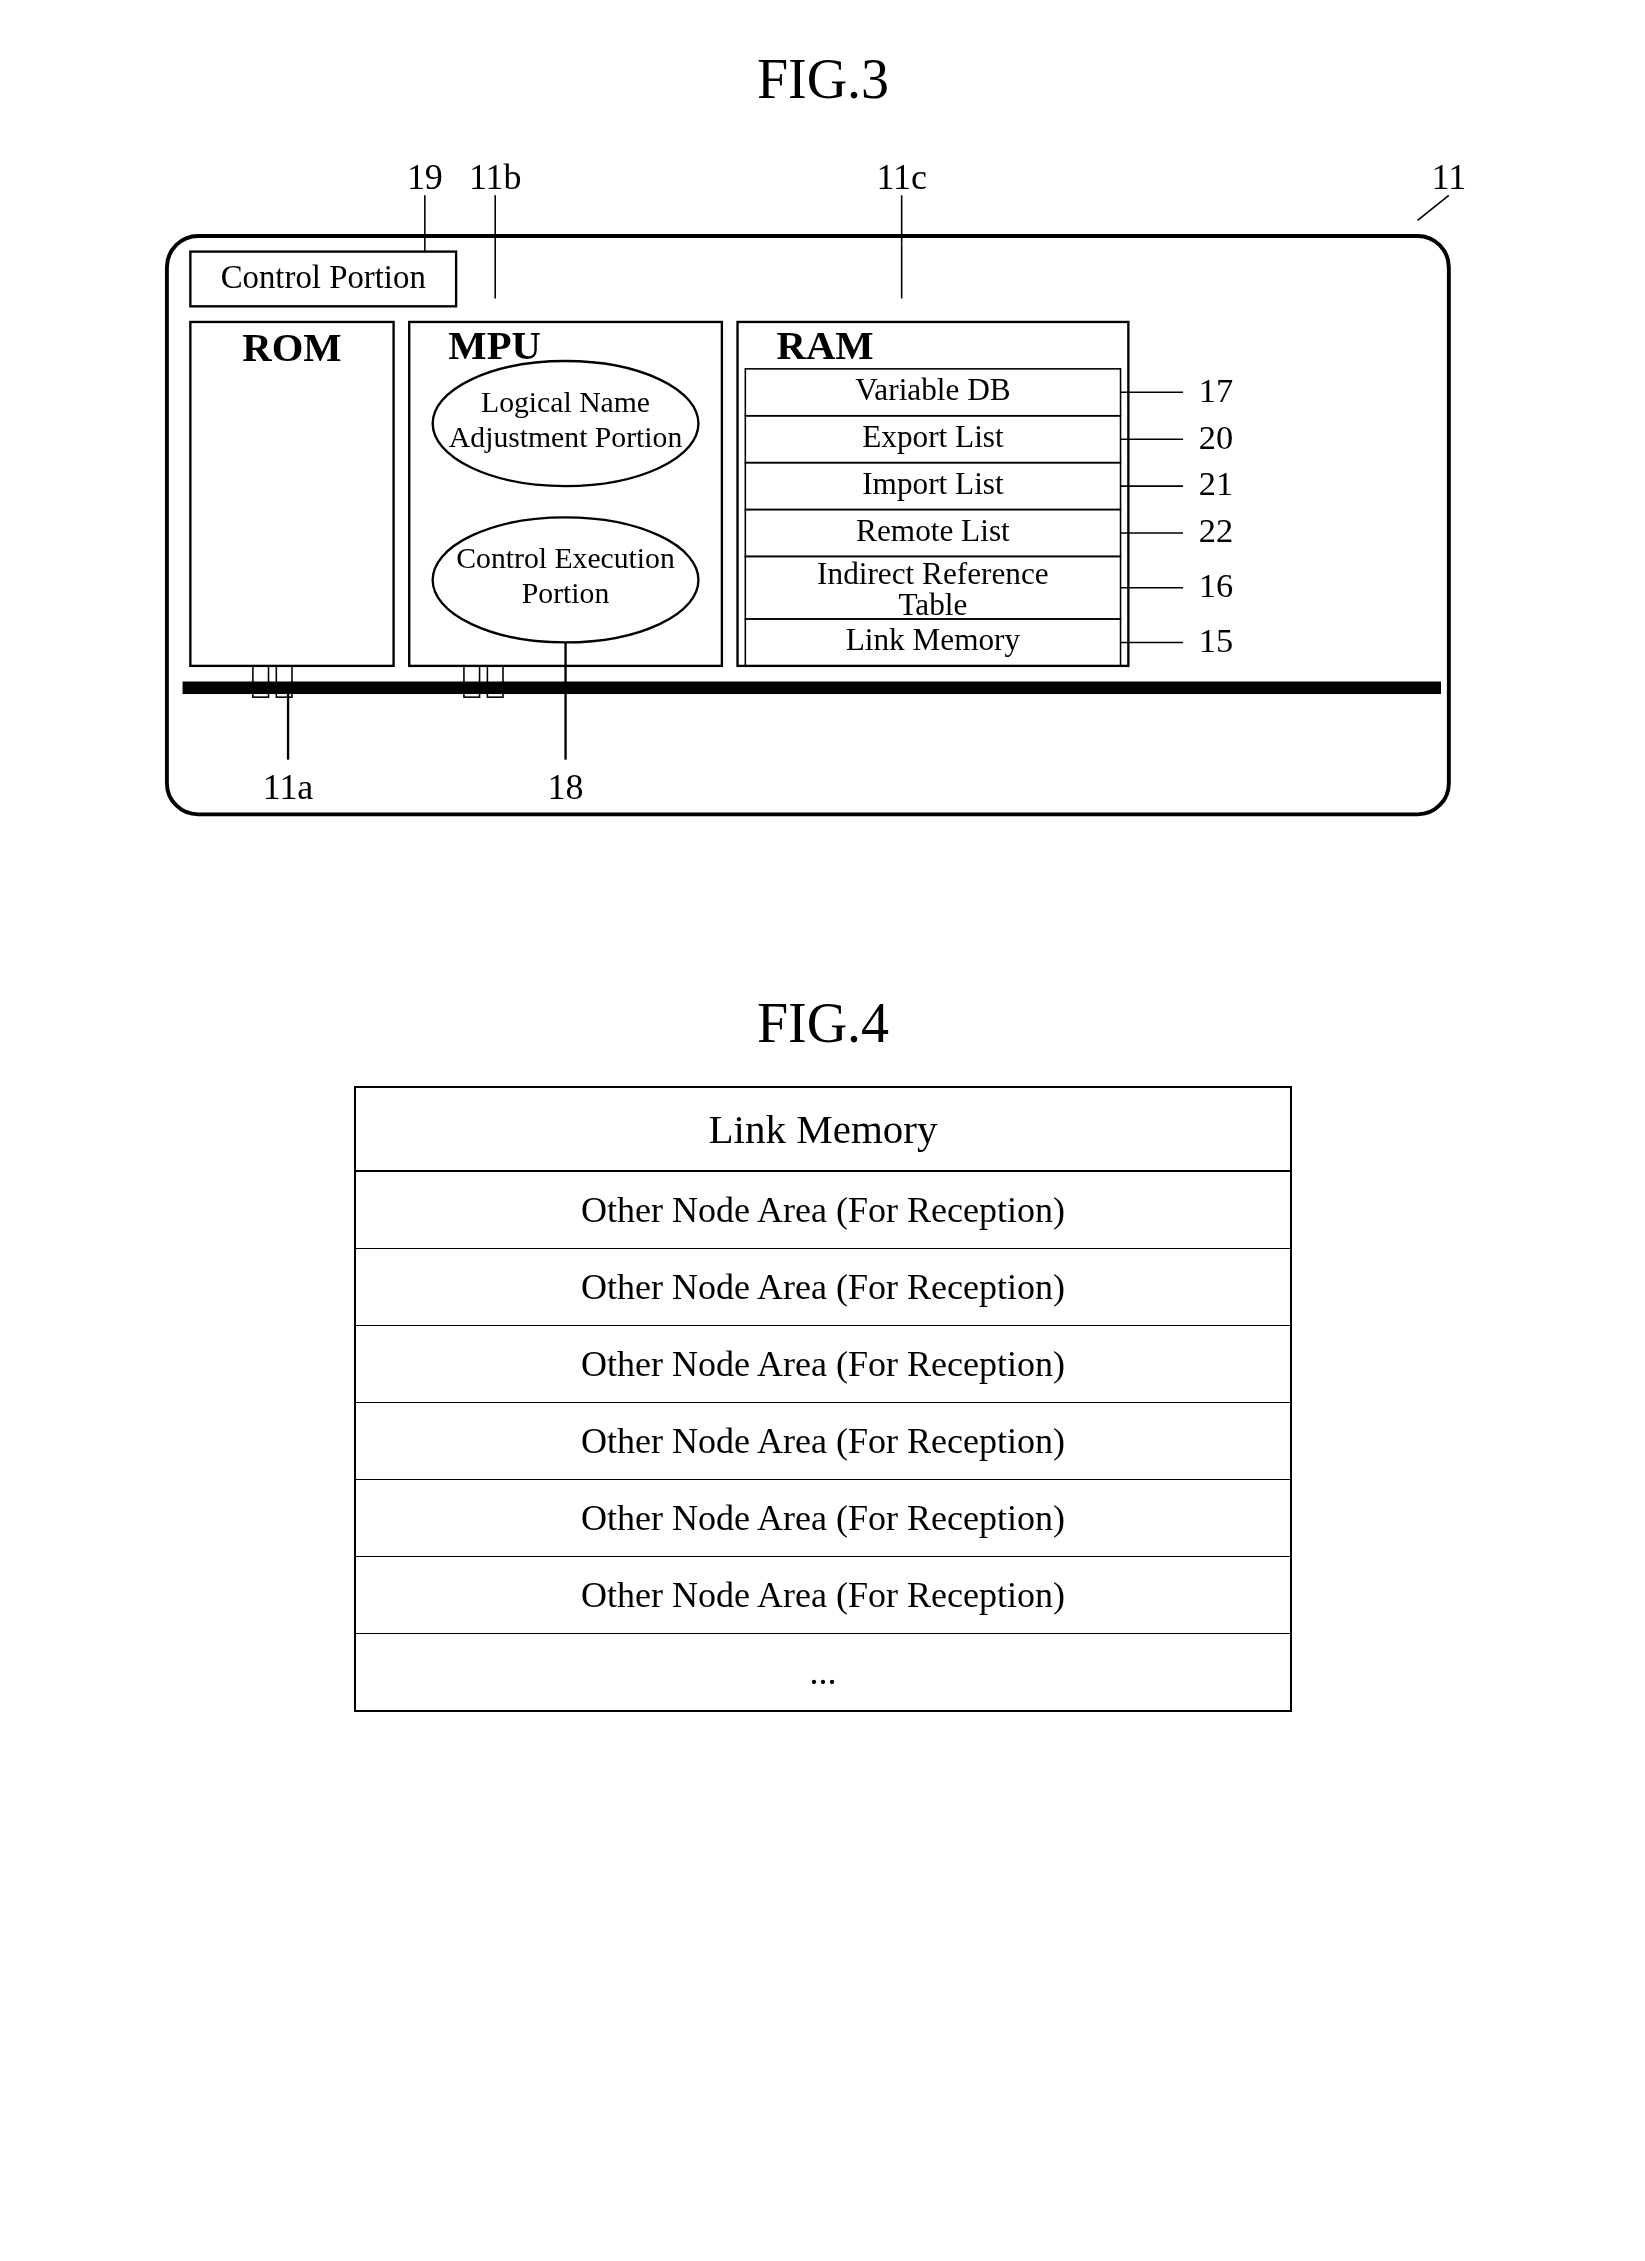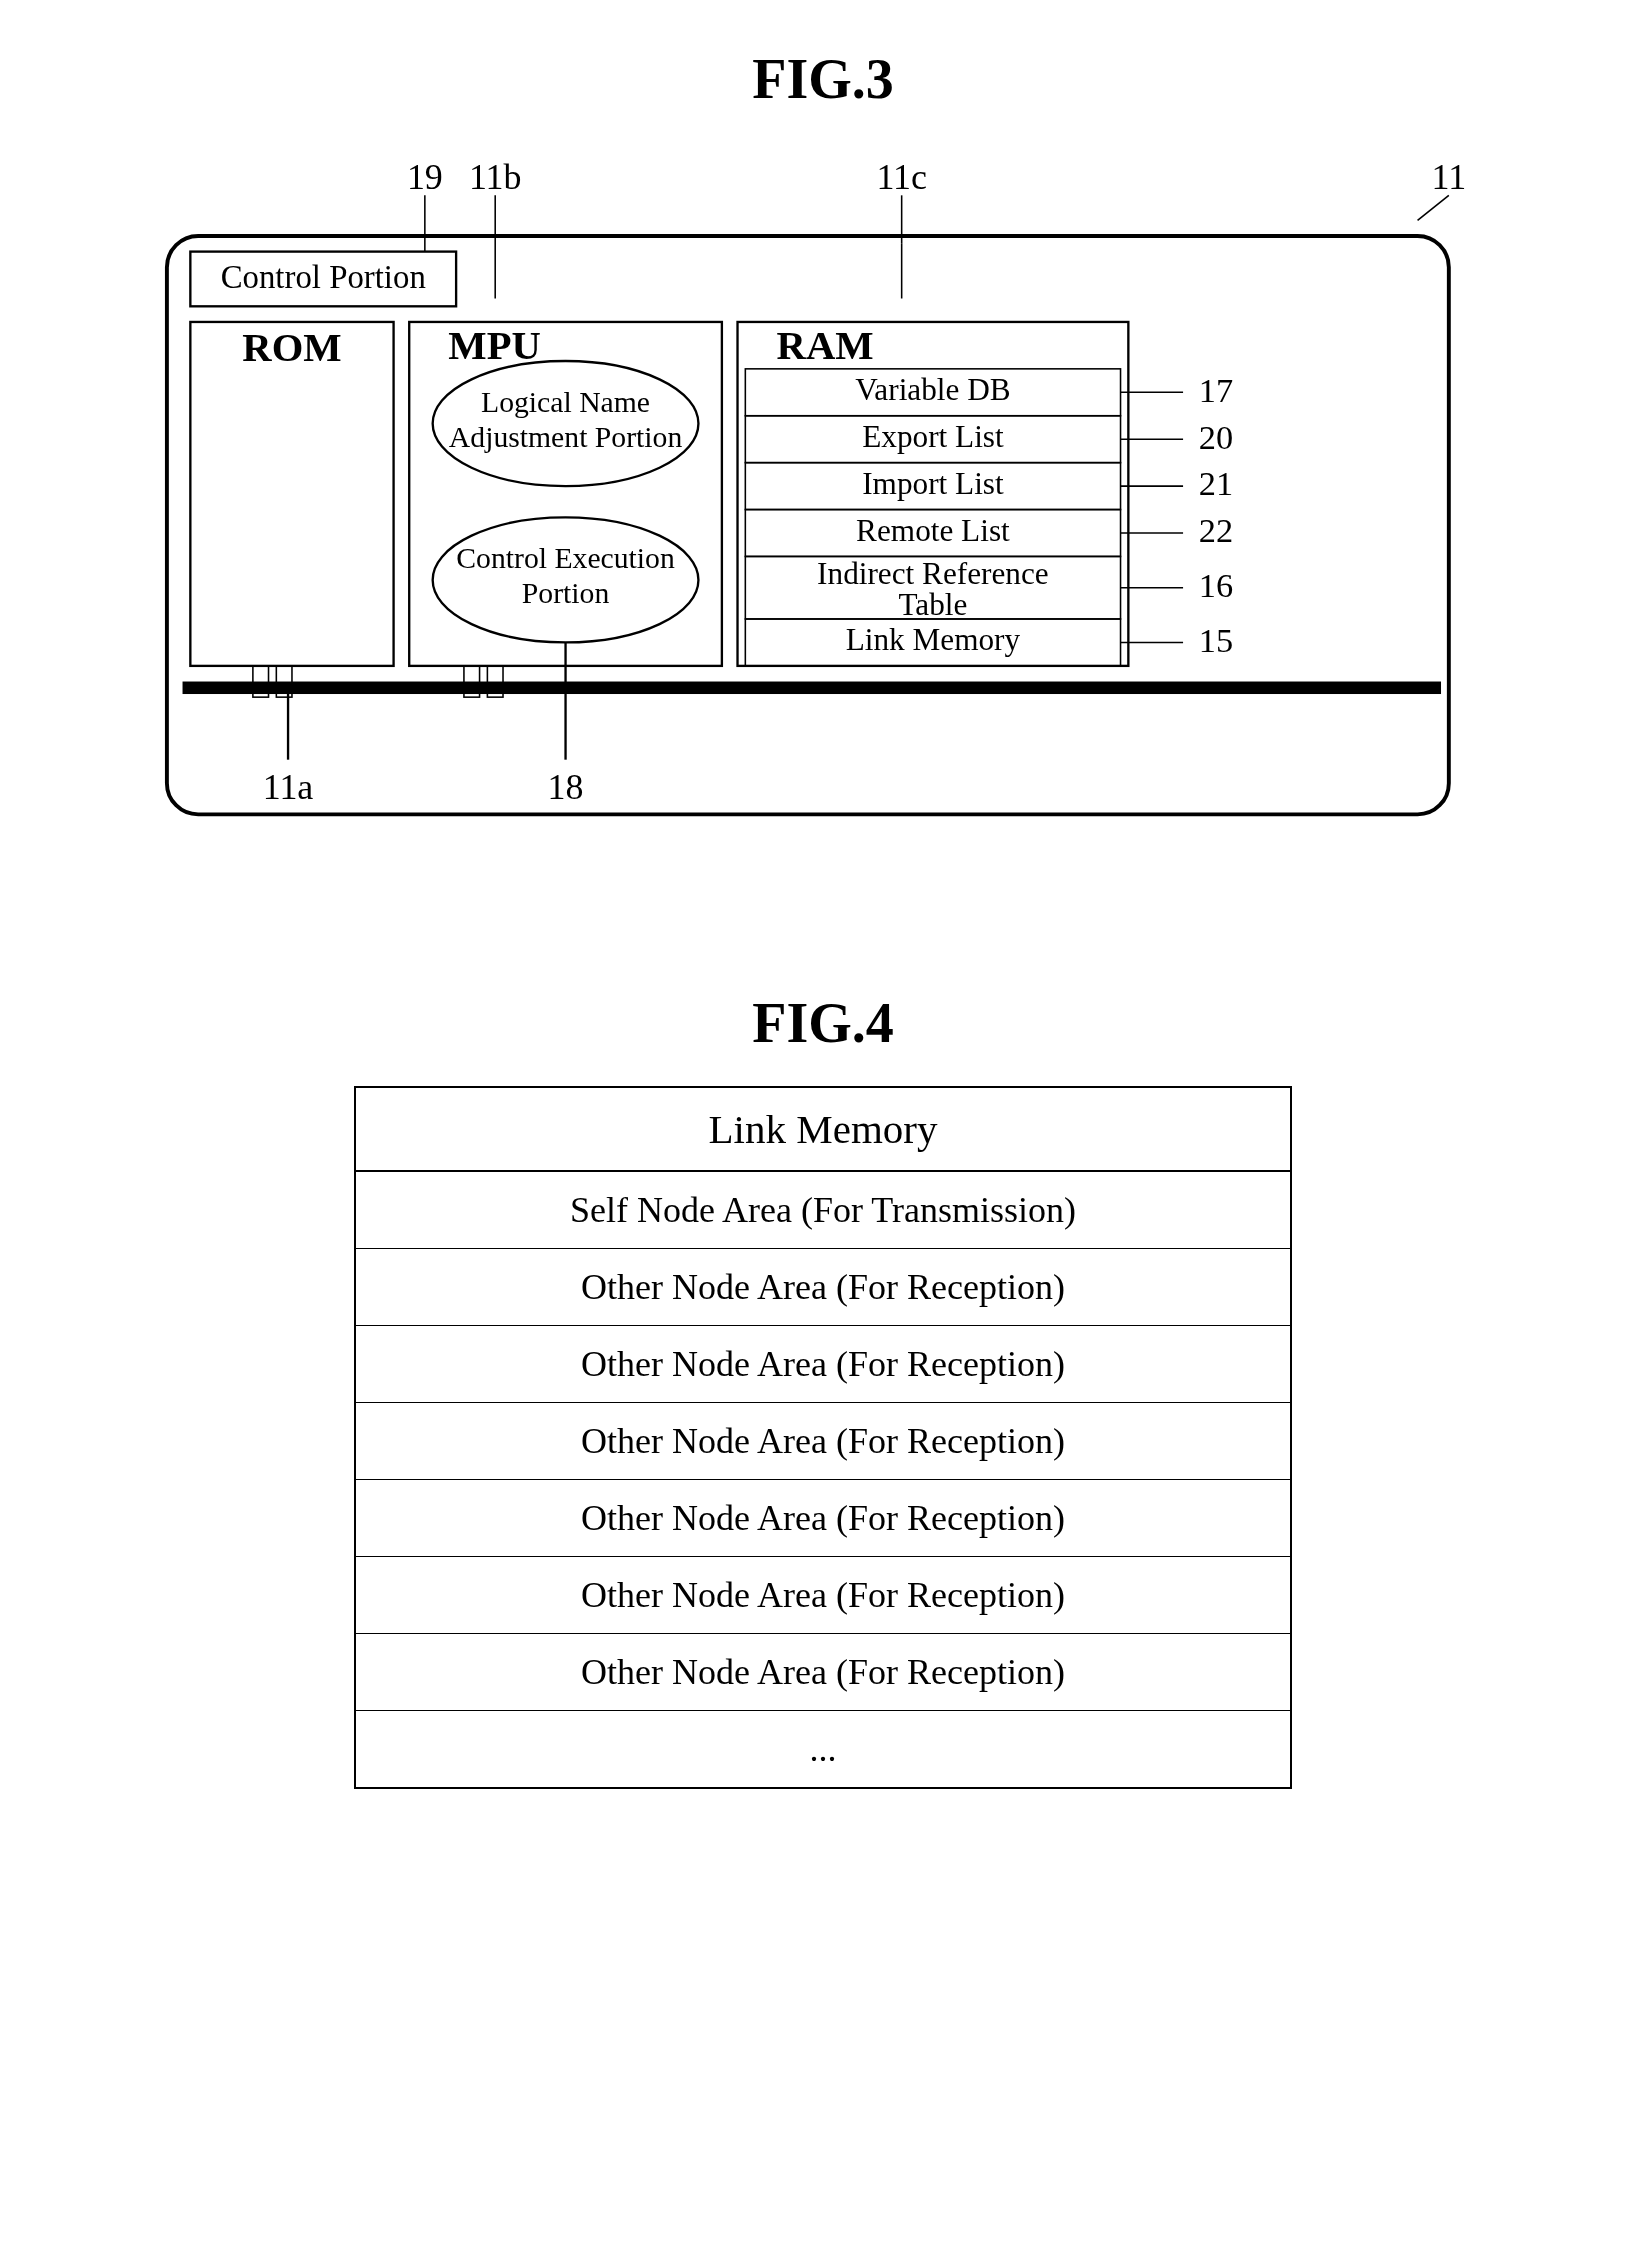--- a/index.html
+++ b/index.html
@@ -10,21 +10,21 @@
       min-height: 2261px;
       display: flex;
       flex-direction: column;
       align-items: center;
       padding: 47px 63px;
     }
 
     
     .fig-title {
       font-size: 56px;
-      font-weight: bold;
+      font-weight: normal;
       text-align: center;
       margin-bottom: 31px;
     }
 
     
     .fig4-container {
       width: 938px;
     }
 
     .fig4-table {
@@ -154,23 +154,20 @@
 
 <div class="fig-title" style="margin-top: 63px; text-align: center;">FIG.4</div>
 
 <div class="fig4-container">
   <table class="fig4-table">
     <tbody>
         <tr>
       <td>Link Memory</td>
     </tr>
     <tr>
-      <td>Self Node Area (For Transmission)</td>
-    </tr>
-    <tr>
       <td>Other Node Area (For Reception)</td>
     </tr>
     <tr>
       <td>Other Node Area (For Reception)</td>
     </tr>
     <tr>
       <td>Other Node Area (For Reception)</td>
     </tr>
     <tr>
       <td>Other Node Area (For Reception)</td>

